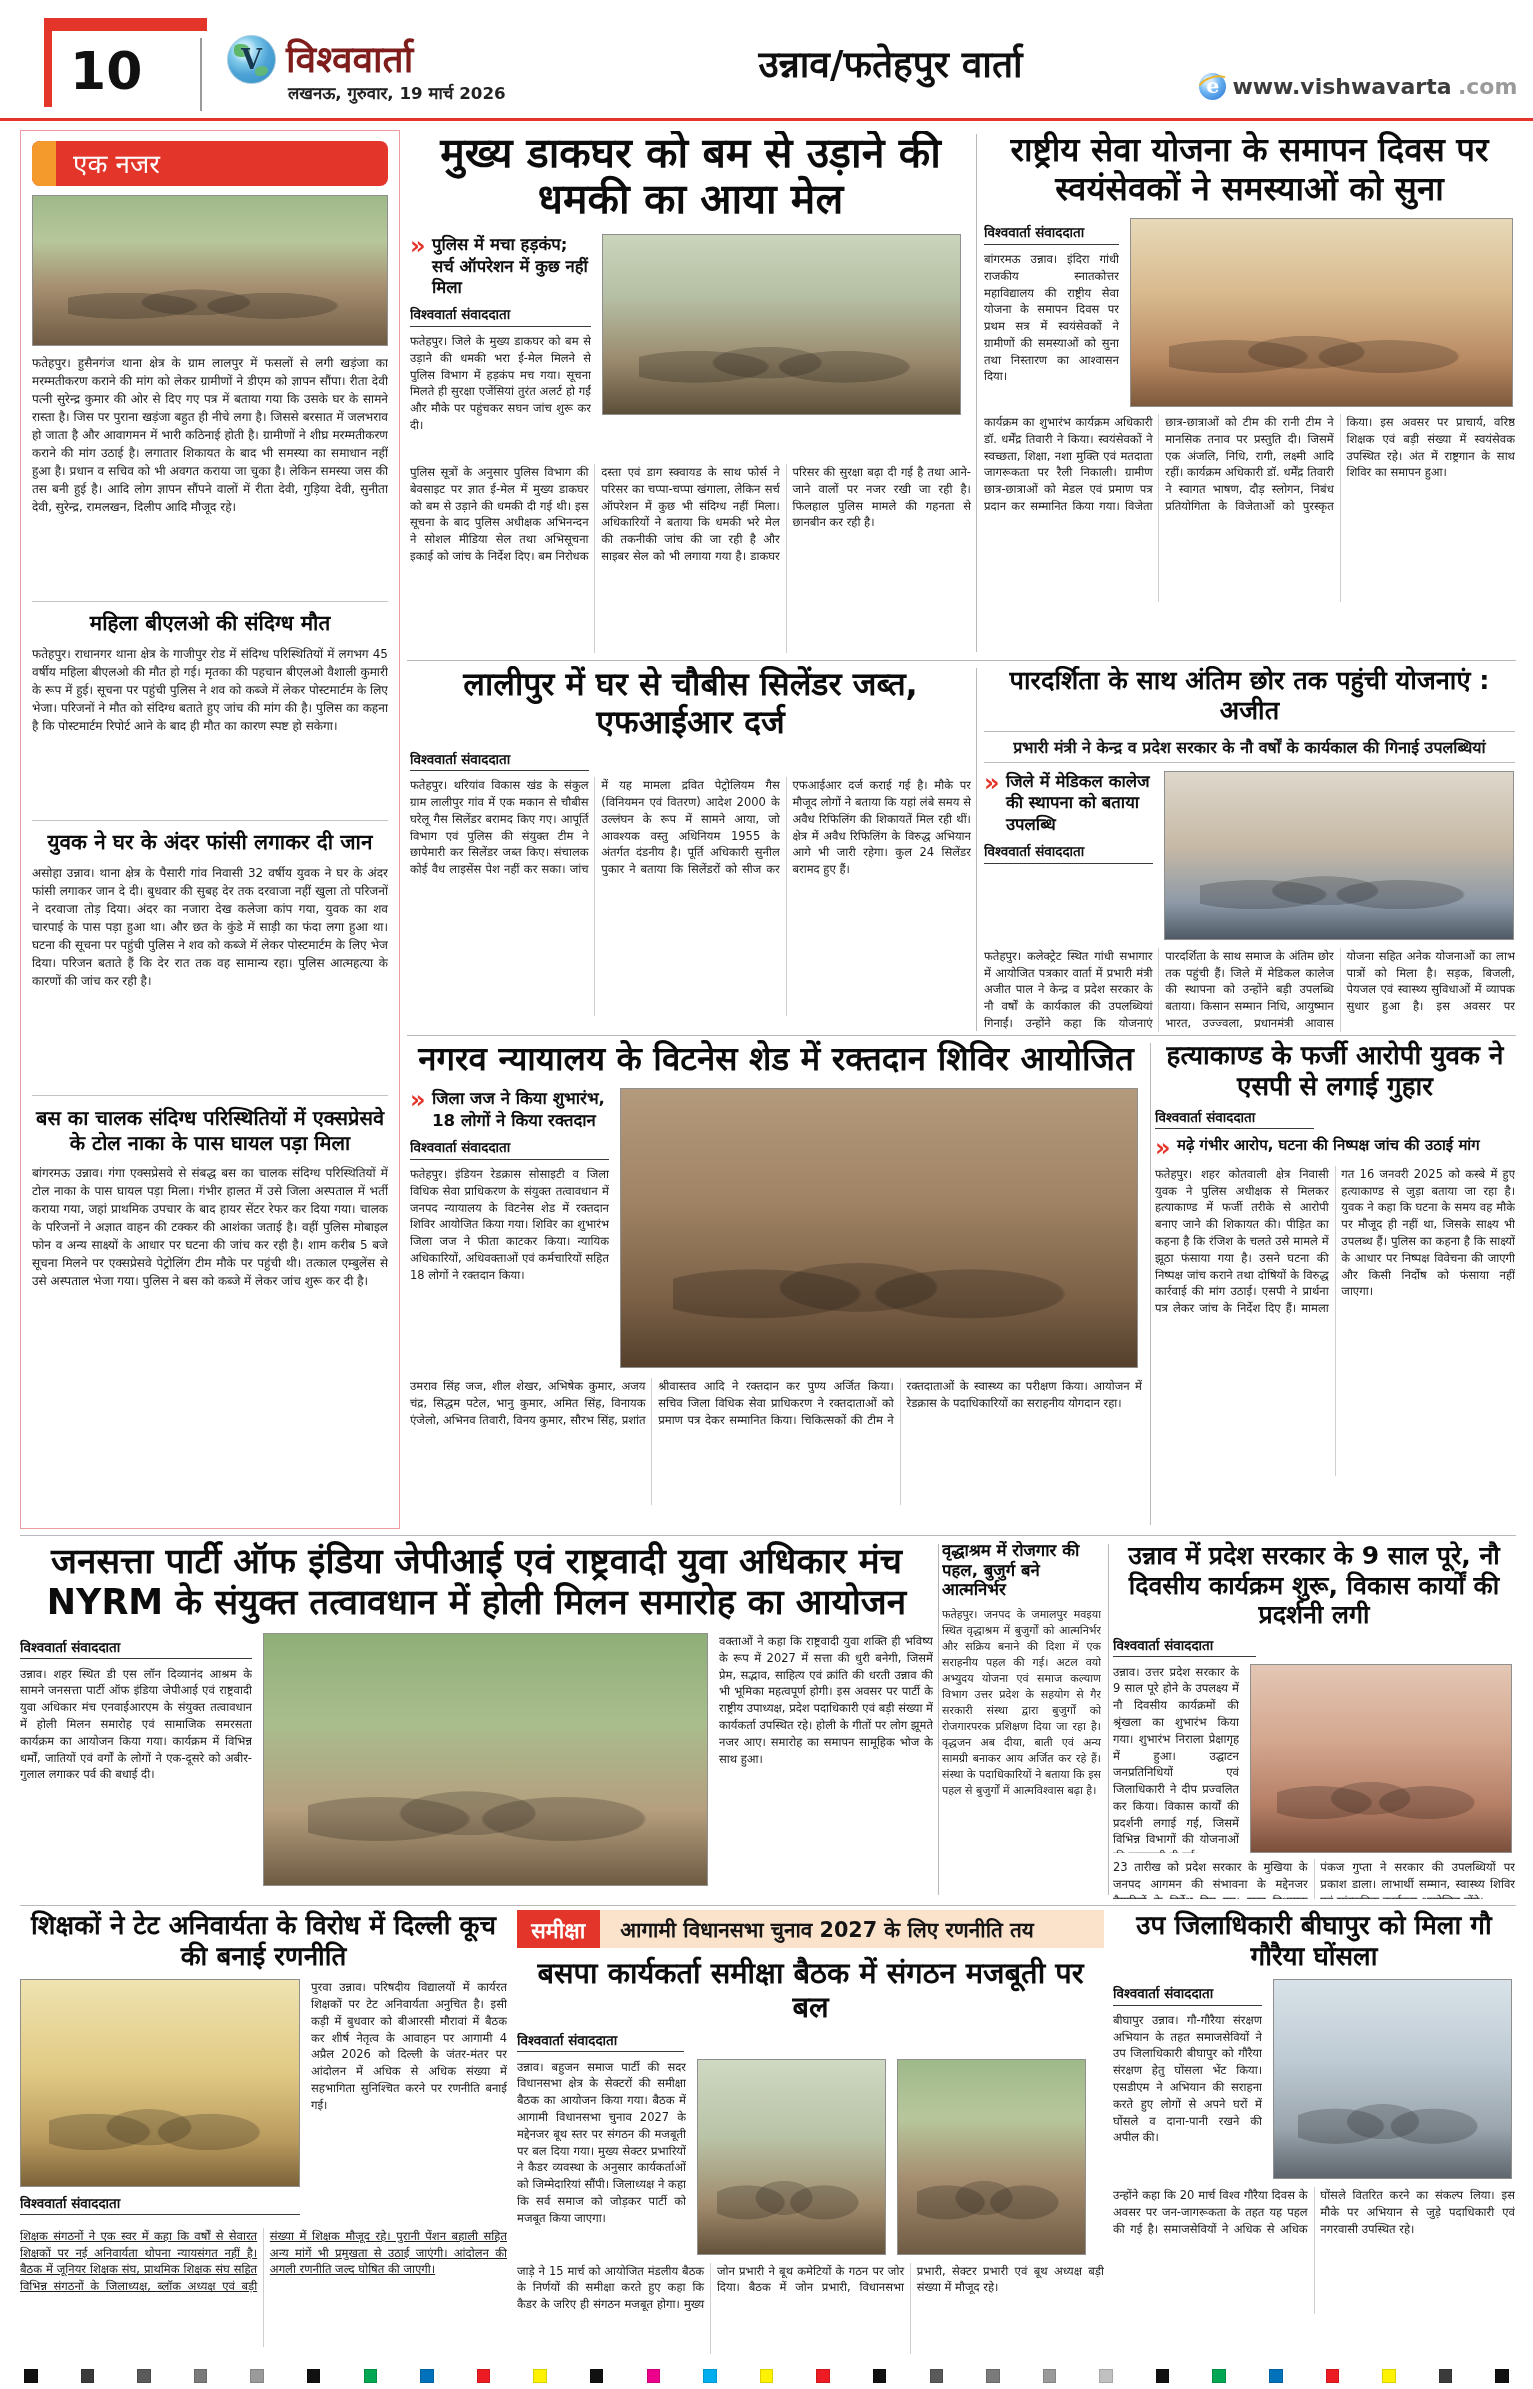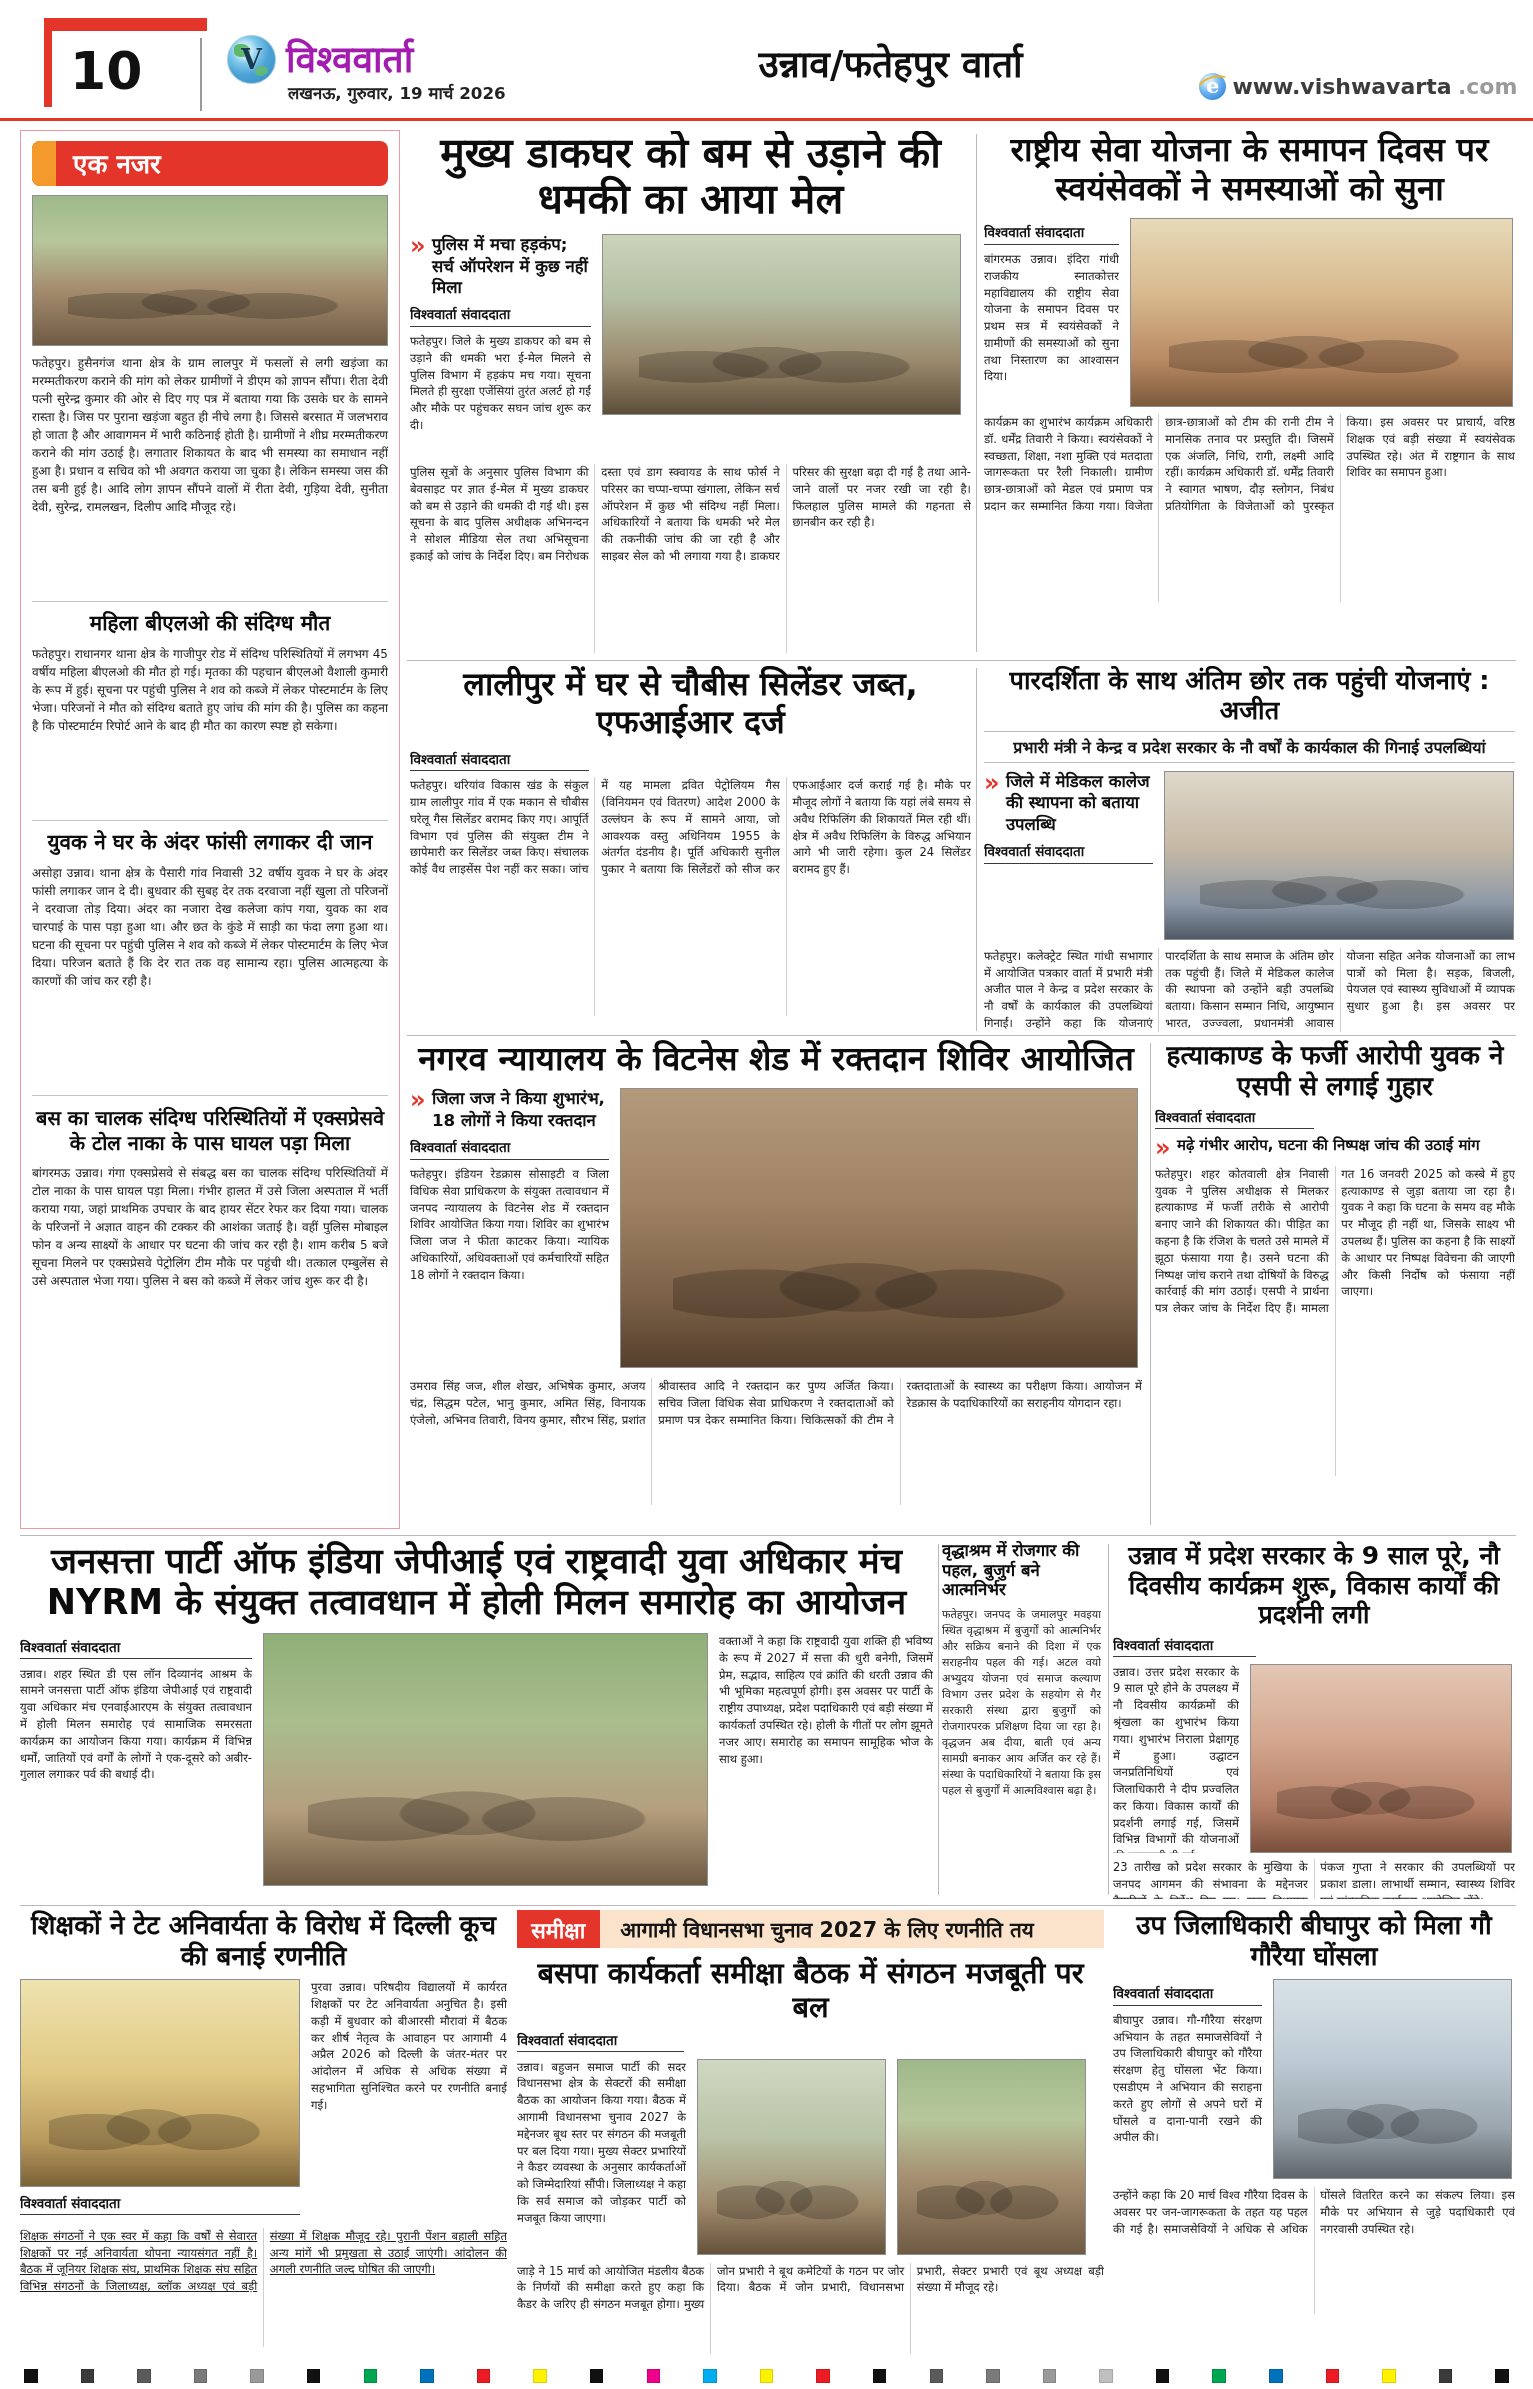--- a/index.html
+++ b/index.html
@@ -14,21 +14,21 @@
   .head-divider { position:absolute; left:200px; top:38px; width:1.6px; height:73px; background:#9a9a9a; }
   .logo-globe { position:absolute; left:227px; top:35px; width:49px; height:49px; border-radius:50%;
                 background:radial-gradient(circle at 35% 30%, #bfe6f7 0 18%, #7ec9ea 30%, #4da3d6 55%, #2f8bc0 100%);
                 border:0.8px solid #9ec7dd; display:flex; align-items:center; justify-content:center; }
   .logo-globe::before { content:""; position:absolute; left:6.4px; top:8px; width:16px; height:12.7px;
                 border-radius:40% 60% 55% 45%; background:#4caf50; opacity:.85; }
   .logo-globe::after { content:""; position:absolute; right:7.2px; bottom:7.2px; width:12.7px; height:10.3px;
                 border-radius:55% 45% 60% 40%; background:#66bb6a; opacity:.85; }
   .logo-v { position:relative; z-index:2; font-size:27px; font-weight:700; color:#153a52;
             font-family:"DejaVu Serif", serif; text-shadow:0 0 1.6px #ffffffaa; }
-  .masthead { position:absolute; left:286px; top:32px; font-size:37px; font-weight:700; color:#a21caf; }
+  .masthead { position:absolute; left:286px; top:32px; font-size:37px; font-weight:700; color:#7f1d1d; }
   .edition-line { position:absolute; left:288px; top:81px; font-size:16.7px; font-weight:600; color:#222; }
   .page-title { position:absolute; left:636px; top:37px; width:509px; text-align:center;
                 font-size:37px; font-weight:700; color:#101010; }
   .website { position:absolute; left:1199px; top:73px; display:flex; align-items:center; gap:6.4px; }
   .ie-icon { position:relative; width:27px; height:27px; border-radius:50%;
              background:radial-gradient(circle at 35% 30%, #cfe9ff 0 15%, #6db3f2 45%, #1e6fd0 100%); }
   .ie-icon::before { content:"e"; position:absolute; left:7.2px; top:0.8px; font-size:20.7px; font-weight:700;
              color:#fff; font-family:"DejaVu Serif", serif; }
   .ie-icon::after { content:""; position:absolute; left:-3.2px; top:3.2px; width:33px; height:20.7px;
              border:2.4px solid transparent; border-top-color:#f0b429; border-radius:50%; transform:rotate(-18deg); }
@@ -49,21 +49,21 @@
   .chev { color:#e4352b; font-size:24px; line-height:1; font-weight:700; }
   .row { display:flex; gap:11px; }
   .photo { border:0.8px solid #8f8f8f; flex-shrink:0; }
   .divider-h { position:absolute; height:0.8px; background:#b9b9b9; }
   .divider-v { position:absolute; width:0.8px; background:#b9b9b9; }
 
   
   #ek { left:20px; top:130px; width:380px; height:1399px; border:1.6px solid #ef9aa2; padding:9.5px 11px; }
   .ek-banner { position:relative; height:45px; border-radius:8px; display:flex; align-items:center; margin-bottom:9.5px; }
   .ek-banner-tab { position:absolute; left:0; top:0; width:24px; height:100%; border-radius:8px 0 0 8px; }
-  .ek-banner-label { position:relative; z-index:1; color:#fff; font-size:26px; font-weight:700; padding-left:41px; }
+  .ek-banner-label { position:relative; z-index:1; color:#fff; font-size:26px; font-weight:400; padding-left:41px; }
   .ek-h { font-size:20.7px; font-weight:700; text-align:center; line-height:1.25; color:#0d0d0d; margin:3.2px 0 8px 0; }
   .ek-body { font-size:12px; line-height:1.5; text-align:justify; margin-bottom:8px; overflow:hidden; }
   .ek-sep { height:0.8px; background:#c4c4c4; margin:6.4px 0 9.5px 0; }
   .ek-photo { width:100%; height:151px; margin-bottom:8px; }
 
   
   .p-outdoor { background:linear-gradient(180deg,#9fb98a 0%,#b7c79b 30%,#a58d6f 62%,#6f5b44 100%); }
   .p-police  { background:linear-gradient(180deg,#c9d4ba 0%,#b5bfa4 35%,#9b8a6d 70%,#5c4f3a 100%); }
   .p-event   { background:linear-gradient(180deg,#e8d9b8 0%,#d8b98e 40%,#b98a63 75%,#7d5a3c 100%); }
   .p-meeting { background:linear-gradient(180deg,#ded7cb 0%,#c6b9a5 45%,#8e9aa8 78%,#4f5a66 100%); }

